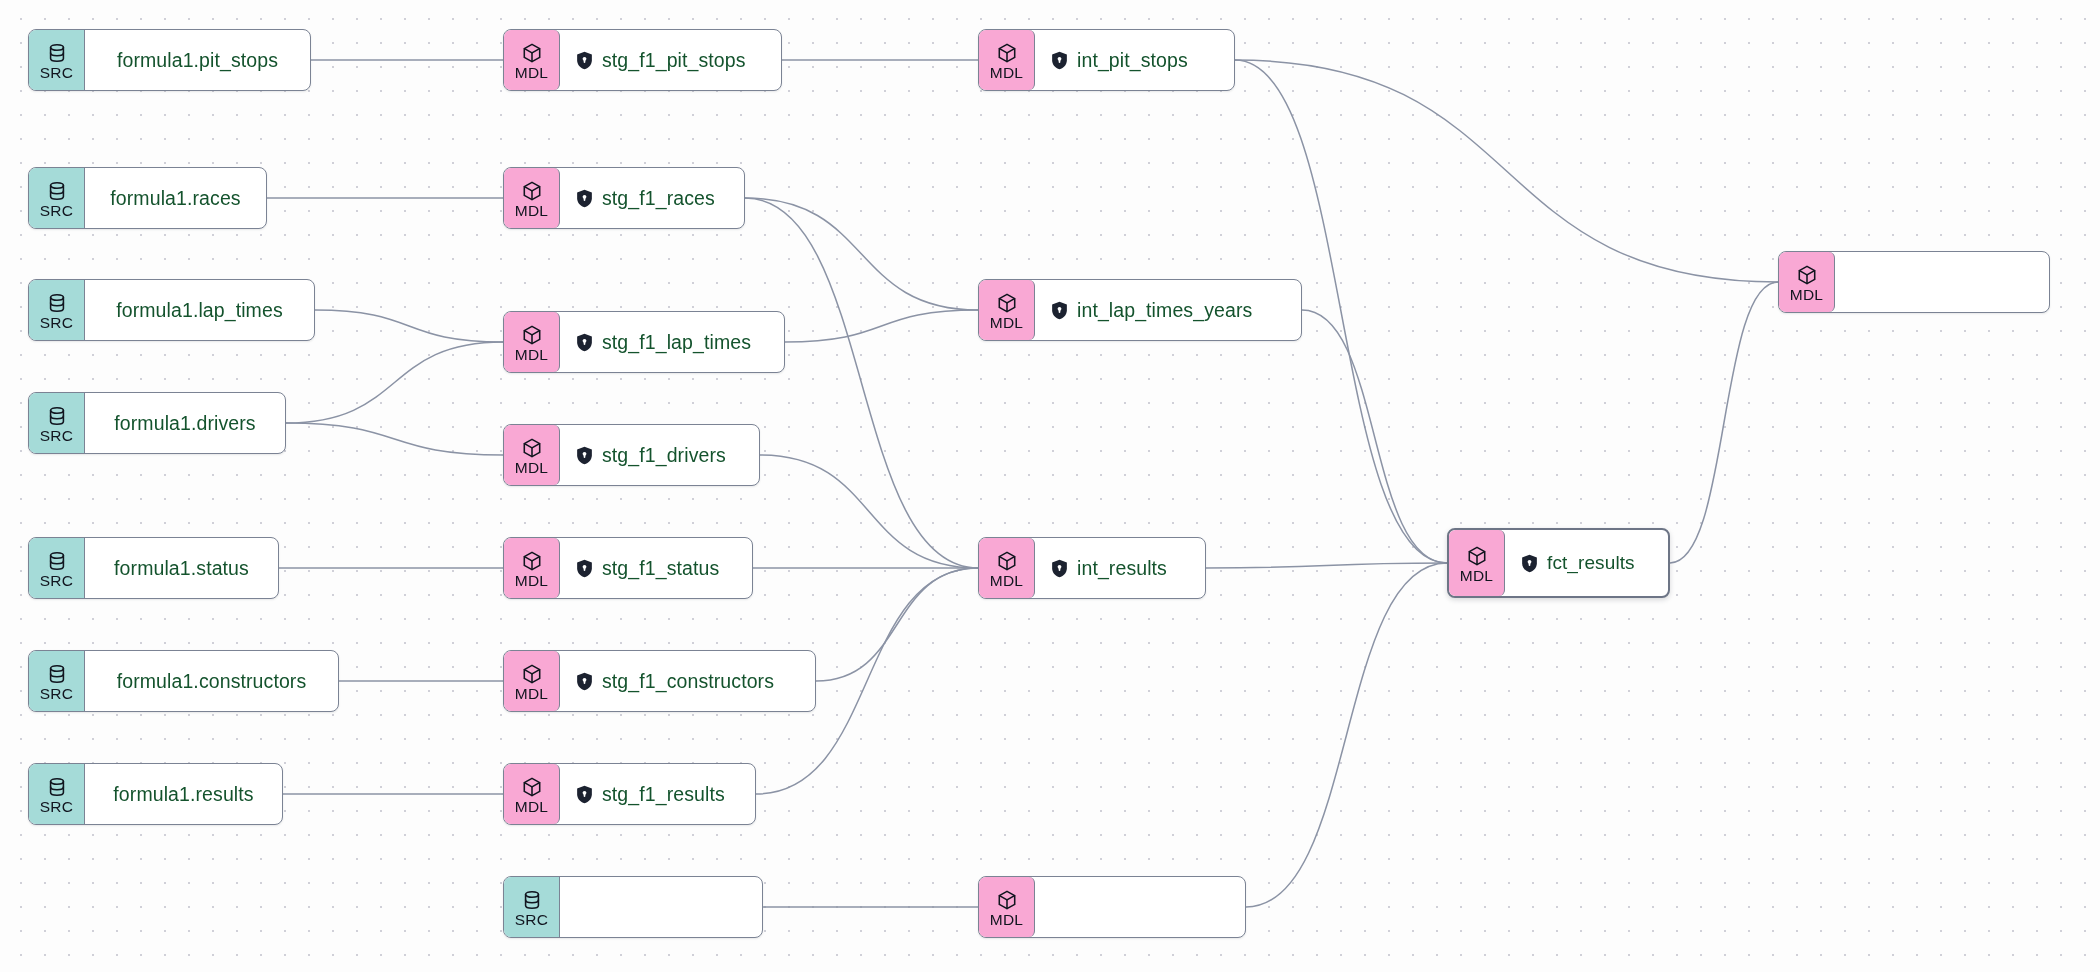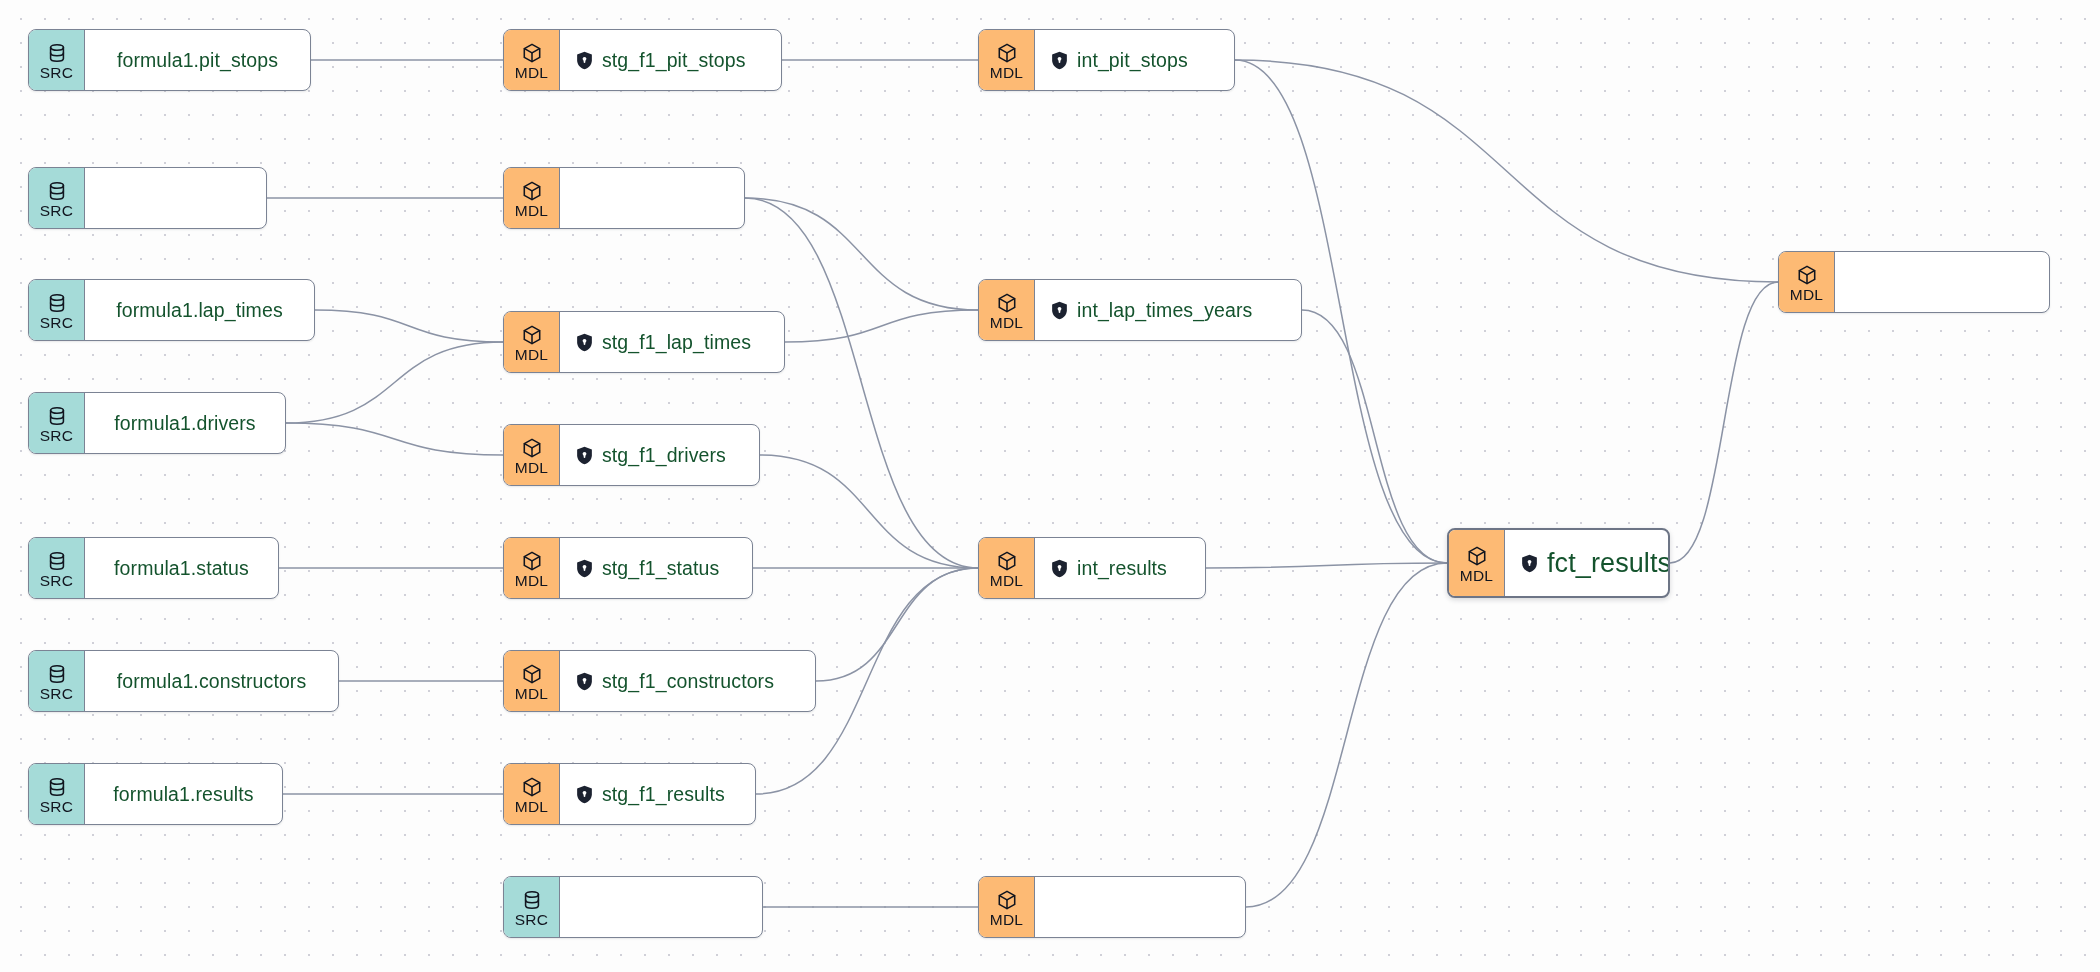--- a/index.html
+++ b/index.html
@@ -46,21 +46,21 @@
     display: flex;
     flex-direction: column;
     align-items: center;
     justify-content: center;
     gap: 1px;
     border-right: 1.4px solid #7b8394;
     box-sizing: border-box;
     padding-top: 3px;
   }
   .badge.src { background: #a5dbd8; }
-  .badge.mdl { background: #fdba74; }
+  .badge.mdl { background: #f9a8d4; border-radius: 6px; }
   .badge .glyph {
     display: block;
     line-height: 0;
   }
   .badge .btext {
     font-size: 15.5px;
     font-weight: 400;
     color: #11151f;
     letter-spacing: 0.2px;
     line-height: 1;
@@ -78,21 +78,21 @@
     margin-right: 9px;
     line-height: 0;
     display: inline-block;
   }
   .label {
     font-size: 19.5px;
     color: #14532d;
     white-space: nowrap;
     letter-spacing: 0.1px;
   }
-  .node.selected .label { font-size: 27px; }
+  .node.selected .label { font-size: 19px; }
 </style>
 </head>
 <body>
 
 <div id="canvas">
   <svg id="edge-layer" width="2100" height="972" viewBox="0 0 2100 972">
       <path d="M 311 60 C 416.6 60, 397.4 60, 503 60" fill="none" stroke="#8b93a5" stroke-width="1.5"></path>
       <path d="M 267 198 C 396.8 198, 373.2 198, 503 198" fill="none" stroke="#8b93a5" stroke-width="1.5"></path>
       <path d="M 315 310 C 418.4 310, 399.6 342, 503 342" fill="none" stroke="#8b93a5" stroke-width="1.5"></path>
       <path d="M 286 423 C 405.35 423, 383.65 342, 503 342" fill="none" stroke="#8b93a5" stroke-width="1.5"></path>
@@ -132,20 +132,23 @@
       </div>
       <div class="node" style="left: 28px; top: 167px; width: 239px; height: 62px;">
         <div class="badge src">
           <span class="glyph"><svg width="22" height="22" viewBox="0 0 24 24" fill="none" stroke="#11151f" stroke-width="1.7" stroke-linecap="round" stroke-linejoin="round">
               <ellipse cx="12" cy="6" rx="7" ry="3"></ellipse>
               <path d="M5 6v12c0 1.657 3.134 3 7 3s7-1.343 7-3V6"></path>
               <path d="M5 12c0 1.657 3.134 3 7 3s7-1.343 7-3"></path>
             </svg></span>
           <span class="btext">SRC</span>
         </div>
+        <div class="body center">
+          <span class="label">formula1.races</span>
+        </div>
       </div>
       <div class="node" style="left: 28px; top: 279px; width: 287px; height: 62px;">
         <div class="badge src">
           <span class="glyph"><svg width="22" height="22" viewBox="0 0 24 24" fill="none" stroke="#11151f" stroke-width="1.7" stroke-linecap="round" stroke-linejoin="round">
               <ellipse cx="12" cy="6" rx="7" ry="3"></ellipse>
               <path d="M5 6v12c0 1.657 3.134 3 7 3s7-1.343 7-3V6"></path>
               <path d="M5 12c0 1.657 3.134 3 7 3s7-1.343 7-3"></path>
             </svg></span>
           <span class="btext">SRC</span>
         </div>
@@ -234,20 +237,28 @@
         </div>
       </div>
       <div class="node" style="left: 503px; top: 167px; width: 242px; height: 62px;">
         <div class="badge mdl">
           <span class="glyph"><svg width="22" height="22" viewBox="0 0 24 24" fill="none" stroke="#11151f" stroke-width="1.7" stroke-linecap="round" stroke-linejoin="round">
               <path d="M12 2.6 20.4 7.2v9.6L12 21.4 3.6 16.8V7.2z"></path>
               <path d="M3.8 7.3 12 11.9l8.2-4.6"></path>
               <path d="M12 11.9v9.4"></path>
             </svg></span>
           <span class="btext">MDL</span>
+        </div>
+        <div class="body">
+          <span class="shield"><svg width="17" height="19" viewBox="0 0 18 20" aria-hidden="true">
+              <path d="M9 0.7 1.2 3.6v6.1c0 4.5 3.3 8.3 7.8 9.6 4.5-1.3 7.8-5.1 7.8-9.6V3.6z" fill="#1c2230"></path>
+              <circle cx="9" cy="8.2" r="2.0" fill="#ffffff"></circle>
+              <rect x="8.1" y="8.6" width="1.8" height="4.0" rx="0.9" fill="#ffffff"></rect>
+            </svg></span>
+          <span class="label">stg_f1_races</span>
         </div>
       </div>
       <div class="node" style="left: 503px; top: 311px; width: 282px; height: 62px;">
         <div class="badge mdl">
           <span class="glyph"><svg width="22" height="22" viewBox="0 0 24 24" fill="none" stroke="#11151f" stroke-width="1.7" stroke-linecap="round" stroke-linejoin="round">
               <path d="M12 2.6 20.4 7.2v9.6L12 21.4 3.6 16.8V7.2z"></path>
               <path d="M3.8 7.3 12 11.9l8.2-4.6"></path>
               <path d="M12 11.9v9.4"></path>
             </svg></span>
           <span class="btext">MDL</span>

